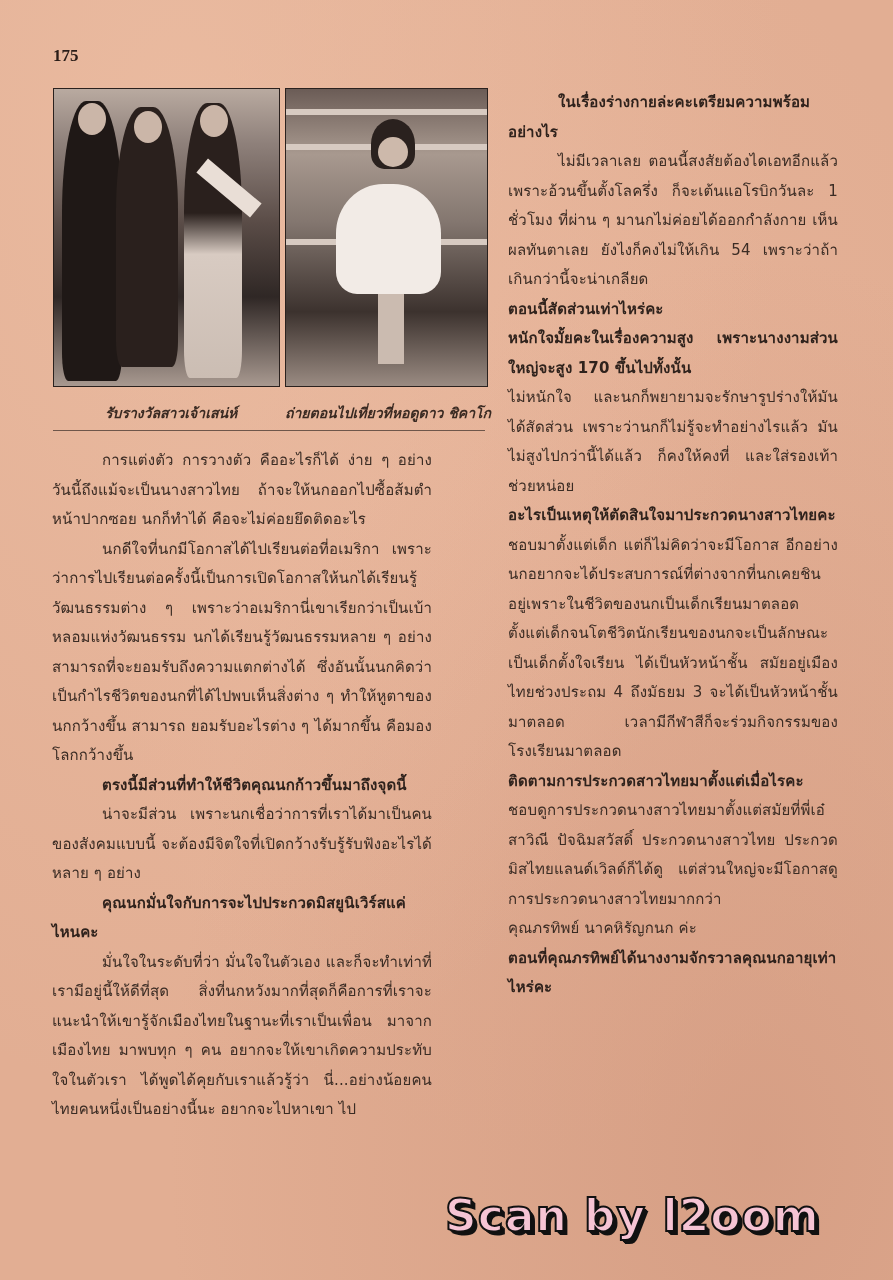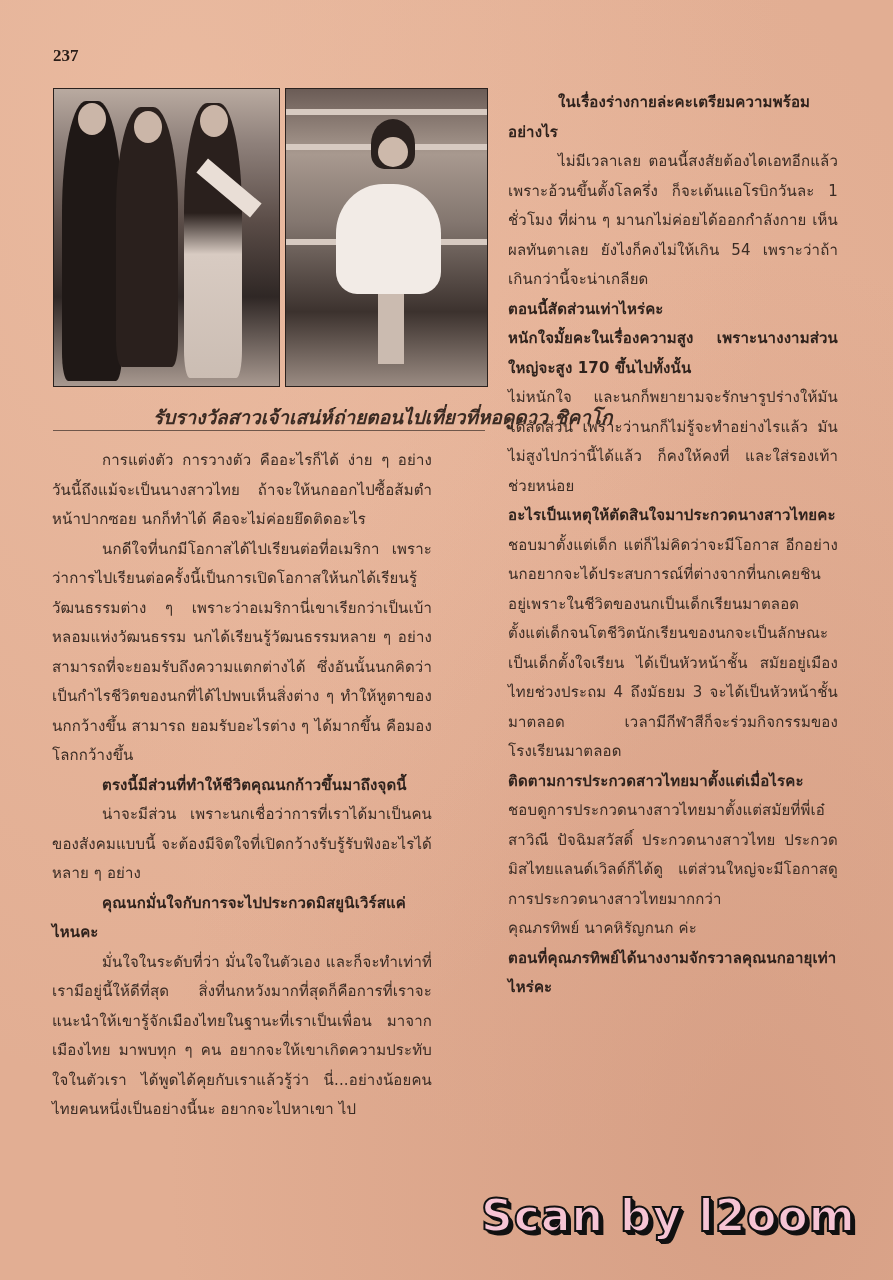--- a/index.html
+++ b/index.html
@@ -40,21 +40,21 @@
     .photo-1 .head { position: absolute; width: 28px; height: 32px; border-radius: 50%; background: #cbb6a8; }
     .photo-2 .shelf { position: absolute; left: 0; width: 203px; height: 6px; background: #d7cac1; }
     .photo-2 .dress { position: absolute; left: 50px; top: 95px; width: 105px; height: 110px; background: #f2ebe6; border-radius: 45% 45% 20% 20%; }
     .photo-2 .hair { position: absolute; left: 85px; top: 30px; width: 44px; height: 50px; border-radius: 50% 50% 30% 30%; background: #2a211e; }
     .photo-2 .face { position: absolute; left: 92px; top: 48px; width: 30px; height: 30px; border-radius: 50%; background: #cdb9ab; }
     .photo-2 .legs { position: absolute; left: 92px; top: 205px; width: 26px; height: 70px; background: #cbbbb0; }
 
     .caption {
       position: absolute; top: 402px;
       font-family: "DejaVu Serif", serif; font-style: italic; font-weight: bold;
-      font-size: 19px; color: #3a2a22; white-space: nowrap; margin-left: 48px;
+      font-size: 14px; color: #3a2a22; white-space: nowrap;
     }
     .caption-1 { left: 105px; }
     .caption-2 { left: 285px; }
     .divider {
       position: absolute; left: 53px; top: 430px; width: 432px; height: 1px;
       background: #6e564a;
     }
 
     
     .column { position: absolute; }
@@ -71,29 +71,28 @@
       font-weight: bold; color: #2f221c;
     }
 
     .watermark {
       position: absolute; left: 445px; top: 1190px;
       font-family: "DejaVu Sans", sans-serif; font-weight: bold;
       font-size: 44px; color: #f6c4d4; letter-spacing: 1px;
       -webkit-text-stroke: 2px #111;
       text-shadow: 4px 4px 0 #111, 3px 3px 0 #111, 2px 2px 0 #111;
       white-space: nowrap;
-      margin-left: 36px;
     }
   </style>
 </head>
 <body>
 
 <div class="page">
 
-  <div class="page-number">237</div>
+  <div class="page-number">175</div>
 
   <div class="photo photo-1">
     <div class="figure f1"></div>
     <div class="figure f2"></div>
     <div class="figure f3"></div>
     <div class="sash"></div>
     <div class="head" style="left:24px;top:14px;"></div>
     <div class="head" style="left:80px;top:22px;"></div>
     <div class="head" style="left:146px;top:16px;"></div>
   </div>

